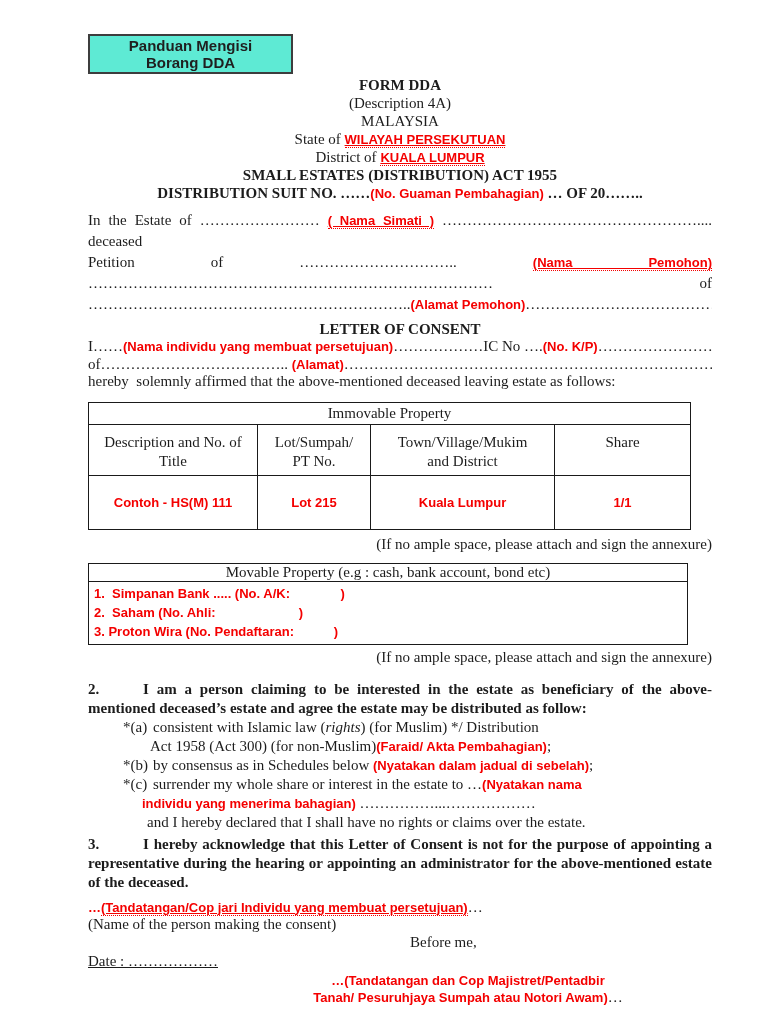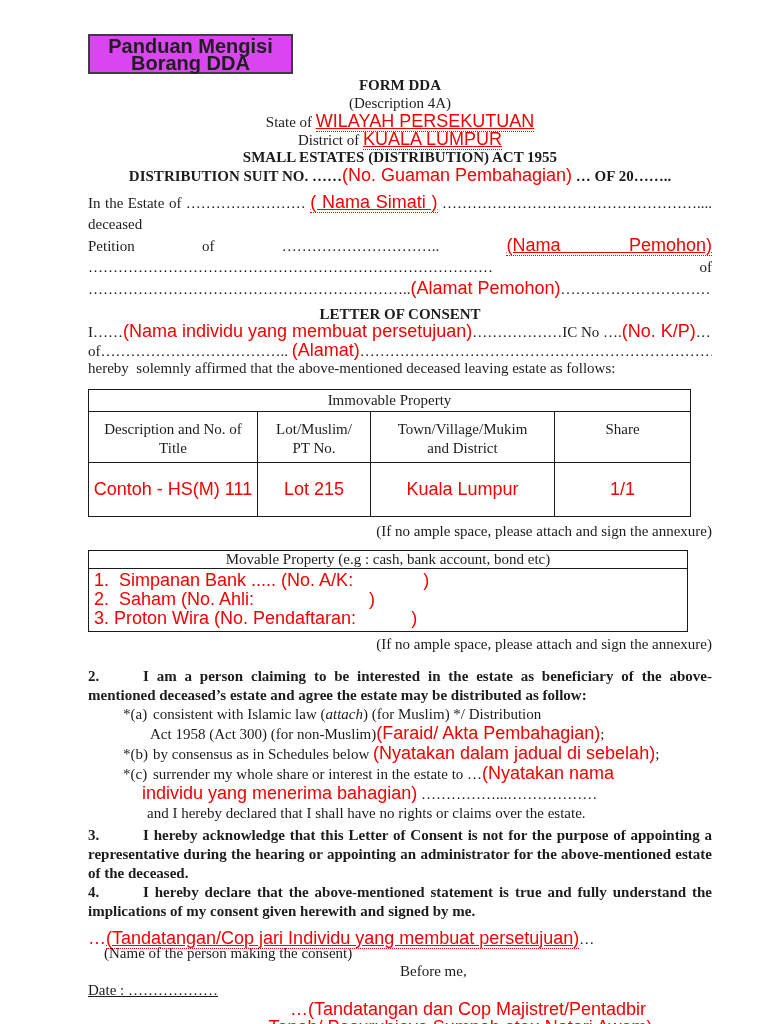--- a/index.html
+++ b/index.html
@@ -1,30 +1,30 @@
 <!DOCTYPE html>
 <html><head>
 <meta charset="utf-8">
 <style>
   html,body{margin:0;padding:0;background:#ffffff;}
   .page{position:relative;width:770px;height:1024px;background:#fff;overflow:hidden;
         font-family:"Liberation Serif",serif;font-size:15px;color:#1c1c1c;}
   .content{margin-left:88px;margin-right:58px;padding-top:34px;}
   .b{font-weight:700;}
   .i{font-style:italic;}
-  .r{font-family:"Liberation Sans",sans-serif;font-weight:400;color:#f40000;font-size:18px;}
+  .r{font-family:"Liberation Sans",sans-serif;font-weight:700;color:#f40000;font-size:13px;}
   .udot{text-decoration:underline;border-bottom:1.5px dotted #f40000;}
   .clip{white-space:nowrap;overflow:hidden;}
   .fill{text-align:justify;text-align-last:justify;}
   .just{text-align:justify;}
   .pw{white-space:pre-wrap;}
 
   
-  .guide-box{width:201px;background:#d946ef;border:2px solid #3d3d3d;text-align:center;
-             font-family:"Liberation Sans",sans-serif;font-weight:700;font-size:20px;
+  .guide-box{width:201px;background:#5eead4;border:2px solid #3d3d3d;text-align:center;
+             font-family:"Liberation Sans",sans-serif;font-weight:700;font-size:15px;
              line-height:16.5px;color:#1f1f1f;padding:2px 0 1px 0;}
 
   
   .hdr{margin-top:2px;text-align:center;line-height:18px;}
   .hdr div{height:18px;}
 
   
   .estate{margin-top:8px;line-height:21px;}
 
   
@@ -54,39 +54,40 @@
   .sublabel{display:inline-block;width:30px;}
   .sub2{padding-left:62px;line-height:19px;}
   .subc2{padding-left:54px;line-height:19px;}
   .subclose{padding-left:59px;line-height:19px;}
   .p3{margin-top:3px;}
 
   
   .footer{position:relative;height:165px;margin-top:7px;}
   .footer .abs{position:absolute;}
   .sig-line{top:0;left:0;}
-  .name-note{top:17px;left:16px;}
-  .before-me{top:35px;left:312px;}
+  .name-note{top:17px;left:0;}
+  .before-me{top:35px;left:322px;}
   .date-line{top:54px;left:0;text-decoration:underline;}
   .stamp-block{top:73px;left:150px;width:460px;text-align:center;line-height:17px;}
 </style>
 </head>
 <body>
 
 <div class="page">
   <div class="content">
 
     <div class="guide-box">
       <div>Panduan Mengisi</div>
       <div>Borang DDA</div>
     </div>
 
     <div class="hdr">
       <div class="b">FORM DDA</div>
       <div>(Description 4A)</div>
+      <div>MALAYSIA</div>
       <div><span>State of </span><span class="r udot">WILAYAH PERSEKUTUAN</span></div>
       <div><span>District of </span><span class="r udot">KUALA LUMPUR</span></div>
       <div class="b">SMALL ESTATES (DISTRIBUTION) ACT 1955</div>
       <div class="b"><span>DISTRIBUTION SUIT NO. ……</span><span class="r">(No. Guaman Pembahagian)</span><span> … OF 20……..</span></div>
     </div>
 
     <div class="estate">
       <div class="fill"><span>In the Estate of …………………… </span><span class="r udot">( Nama Simati )</span><span> …………………………………………….... </span><span>deceased</span></div>
       <div class="fill"><span>Petition of ………………………….. </span><span class="r udot">(Nama Pemohon)</span><span> ……………………………………………………………………… </span><span>of</span></div>
       <div class="clip"><span>………………………………………………………..</span><span class="r">(Alamat Pemohon)</span><span>………………………………………………………………………………</span></div>
@@ -107,21 +108,21 @@
           <col style="width:184px">
           <col style="width:136px">
         </colgroup>
       <tbody>
           <tr>
             <td colspan="4" class="imv-cap">Immovable Property</td>
           </tr>
       <tr>
         <td class="imv-h">Description and No. of
 Title</td>
-        <td class="imv-h">Lot/Muslim/
+        <td class="imv-h">Lot/Sumpah/
 PT No.</td>
         <td class="imv-h">Town/Village/Mukim
 and District</td>
         <td class="imv-h">Share</td>
       </tr>
       <tr>
         <td class="imv-d"><span class="r">Contoh - HS(M) 111</span></td>
         <td class="imv-d"><span class="r">Lot 215</span></td>
         <td class="imv-d"><span class="r">Kuala Lumpur</span></td>
         <td class="imv-d"><span class="r">1/1</span></td>
@@ -137,29 +138,28 @@
         <div class="mov-item r">1.  Simpanan Bank ..... (No. A/K:              )</div>
         <div class="mov-item r">2.  Saham (No. Ahli:                       )</div>
         <div class="mov-item r">3. Proton Wira (No. Pendaftaran:           )</div>
       </div>
     </div>
 
     <div class="note" style="margin-top:3px;">(If no ample space, please attach and sign the annexure)</div>
 
     <div class="para p2 just"><span class="pnum">2.</span><span>I am a person claiming to be interested in the estate as beneficiary of the above-mentioned deceased’s estate and agree the estate may be distributed as follow:</span></div>
 
-    <div class="sub"><span class="sublabel">*(a)</span><span>consistent with Islamic law (</span><span class="i">attach</span><span>) (for Muslim) */ Distribution</span></div>
+    <div class="sub"><span class="sublabel">*(a)</span><span>consistent with Islamic law (</span><span class="i">rights</span><span>) (for Muslim) */ Distribution</span></div>
     <div class="sub2"><span>Act 1958 (Act 300) (for non-Muslim)</span><span class="r">(Faraid/ Akta Pembahagian)</span><span>;</span></div>
     <div class="sub"><span class="sublabel">*(b)</span><span>by consensus as in Schedules below </span><span class="r">(Nyatakan dalam jadual di sebelah)</span><span>;</span></div>
     <div class="sub"><span class="sublabel">*(c)</span><span>surrender my whole share or interest in the estate to …</span><span class="r">(Nyatakan nama</span></div>
     <div class="subc2"><span class="r">individu yang menerima bahagian)</span><span> ……………...………………</span></div>
     <div class="subclose">and I hereby declared that I shall have no rights or claims over the estate.</div>
 
     <div class="para p3 just"><span class="pnum">3.</span><span>I hereby acknowledge that this Letter of Consent is not for the purpose of appointing a representative during the hearing or appointing an administrator for the above-mentioned estate of the deceased.</span></div>
-    <div class="para just"><span class="pnum">4.</span><span>I hereby declare that the above-mentioned statement is true and fully understand the implications of my consent given herewith and signed by me.</span></div>
 
     <div class="footer">
       <div class="abs sig-line"><span class="r">…</span><span class="r udot">(Tandatangan/Cop jari Individu yang membuat persetujuan)</span><span>…</span></div>
       <div class="abs name-note">(Name of the person making the consent)</div>
       <div class="abs before-me">Before me,</div>
       <div class="abs date-line">Date : ………………</div>
       <div class="abs stamp-block">
         <div><span class="r">…(Tandatangan dan Cop Majistret/Pentadbir</span></div>
         <div><span class="r">Tanah/ Pesuruhjaya Sumpah atau Notori Awam)</span><span>…</span></div>
 

